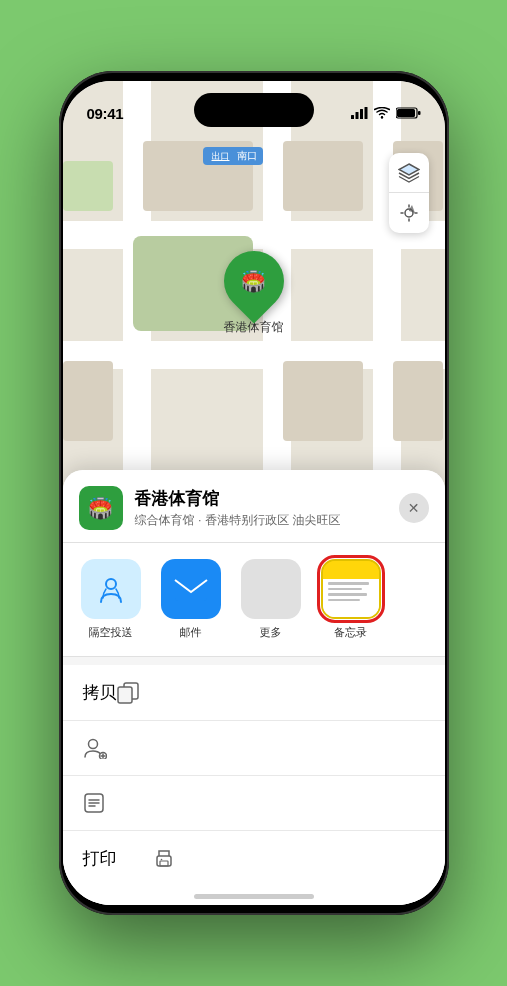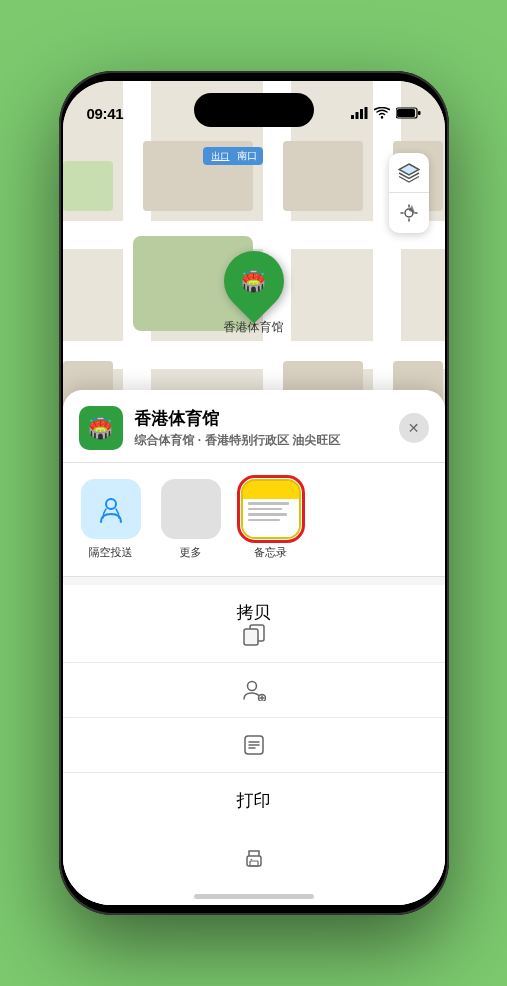--- a/index.html
+++ b/index.html
@@ -202,21 +202,20 @@
     }
     .venue-name {
       font-size: 17px;
       font-weight: 600;
       color: #000;
       margin-bottom: 2px;
     }
     .venue-sub {
       font-size: 12px;
       color: #666;
-      font-weight: bold;
     }
     .close-btn {
       width: 30px;
       height: 30px;
       background: #e0e0e0;
       border-radius: 50%;
       display: flex;
       align-items: center;
       justify-content: center;
       font-size: 14px;
@@ -267,25 +266,24 @@
       text-align: center;
     }
     
     .action-list {
       background: #fff;
       margin-top: 8px;
     }
     .action-item {
       display: flex;
       align-items: center;
-      justify-content: flex-end;
+      justify-content: flex-start;
       padding: 16px 20px;
       border-bottom: 1px solid #e8e8e8;
       cursor: pointer;
-      flex-direction: column;
     }
     .action-item:last-child {
       border-bottom: none;
       gap: 36px;
     }
     .action-text {
       font-size: 17px;
       color: #000;
     }
   </style>
@@ -391,20 +389,29 @@
               <circle cx="15" cy="10" r="5" stroke="#1a8af5" stroke-width="2" fill="none"></circle>
               <path d="M5 28 Q5 20 15 20 Q25 20 25 28" stroke="#1a8af5" stroke-width="2" fill="none" stroke-linecap="round"></path>
               <path d="M10 15 Q7 19 7 24" stroke="#1a8af5" stroke-width="1.5" fill="none" stroke-linecap="round"></path>
               <path d="M20 15 Q23 19 23 24" stroke="#1a8af5" stroke-width="1.5" fill="none" stroke-linecap="round"></path>
             </svg>
           </div>
           <span class="share-label">隔空投送</span>
         </div>
 
 
+        <div class="share-item">
+          <div class="share-icon mail">
+            <svg width="34" height="26" viewBox="0 0 34 26" fill="none">
+              <rect x="1" y="1" width="32" height="24" rx="3" fill="#1a8af5"></rect>
+              <path d="M1 4 L17 16 L33 4" stroke="#fff" stroke-width="2" fill="none"></path>
+            </svg>
+          </div>
+          <span class="share-label">邮件</span>
+        </div>
 
         <div class="share-item">
           <div style="width:60px; height:60px; border-radius:14px; background:#e0e0e0; display:flex; align-items:center; justify-content:center; position:relative; overflow:hidden;">
             
             
           </div>
           <span class="share-label">更多</span>
         </div>
 
         <div class="share-item">

